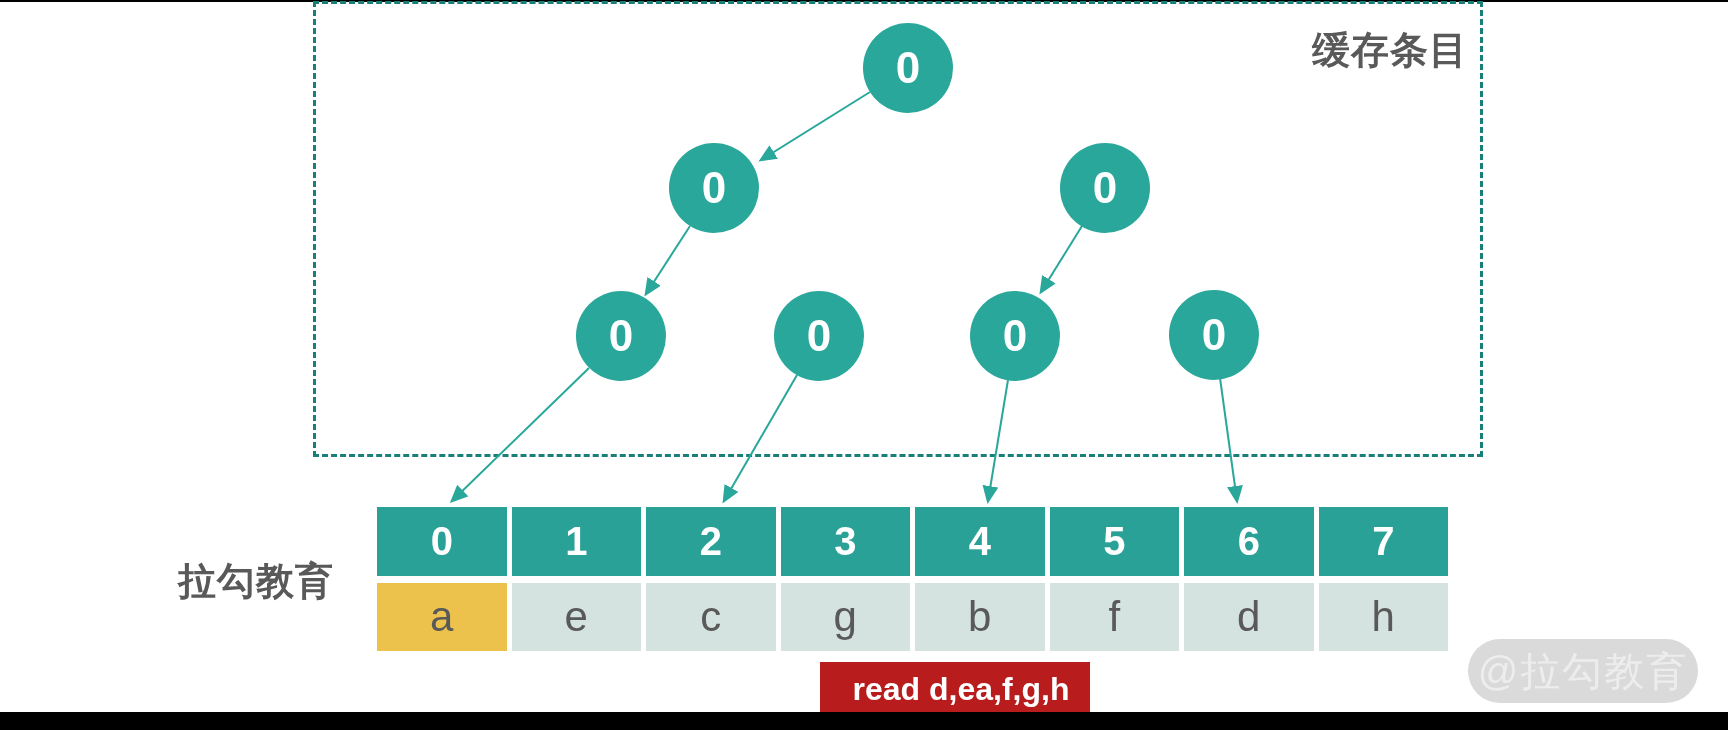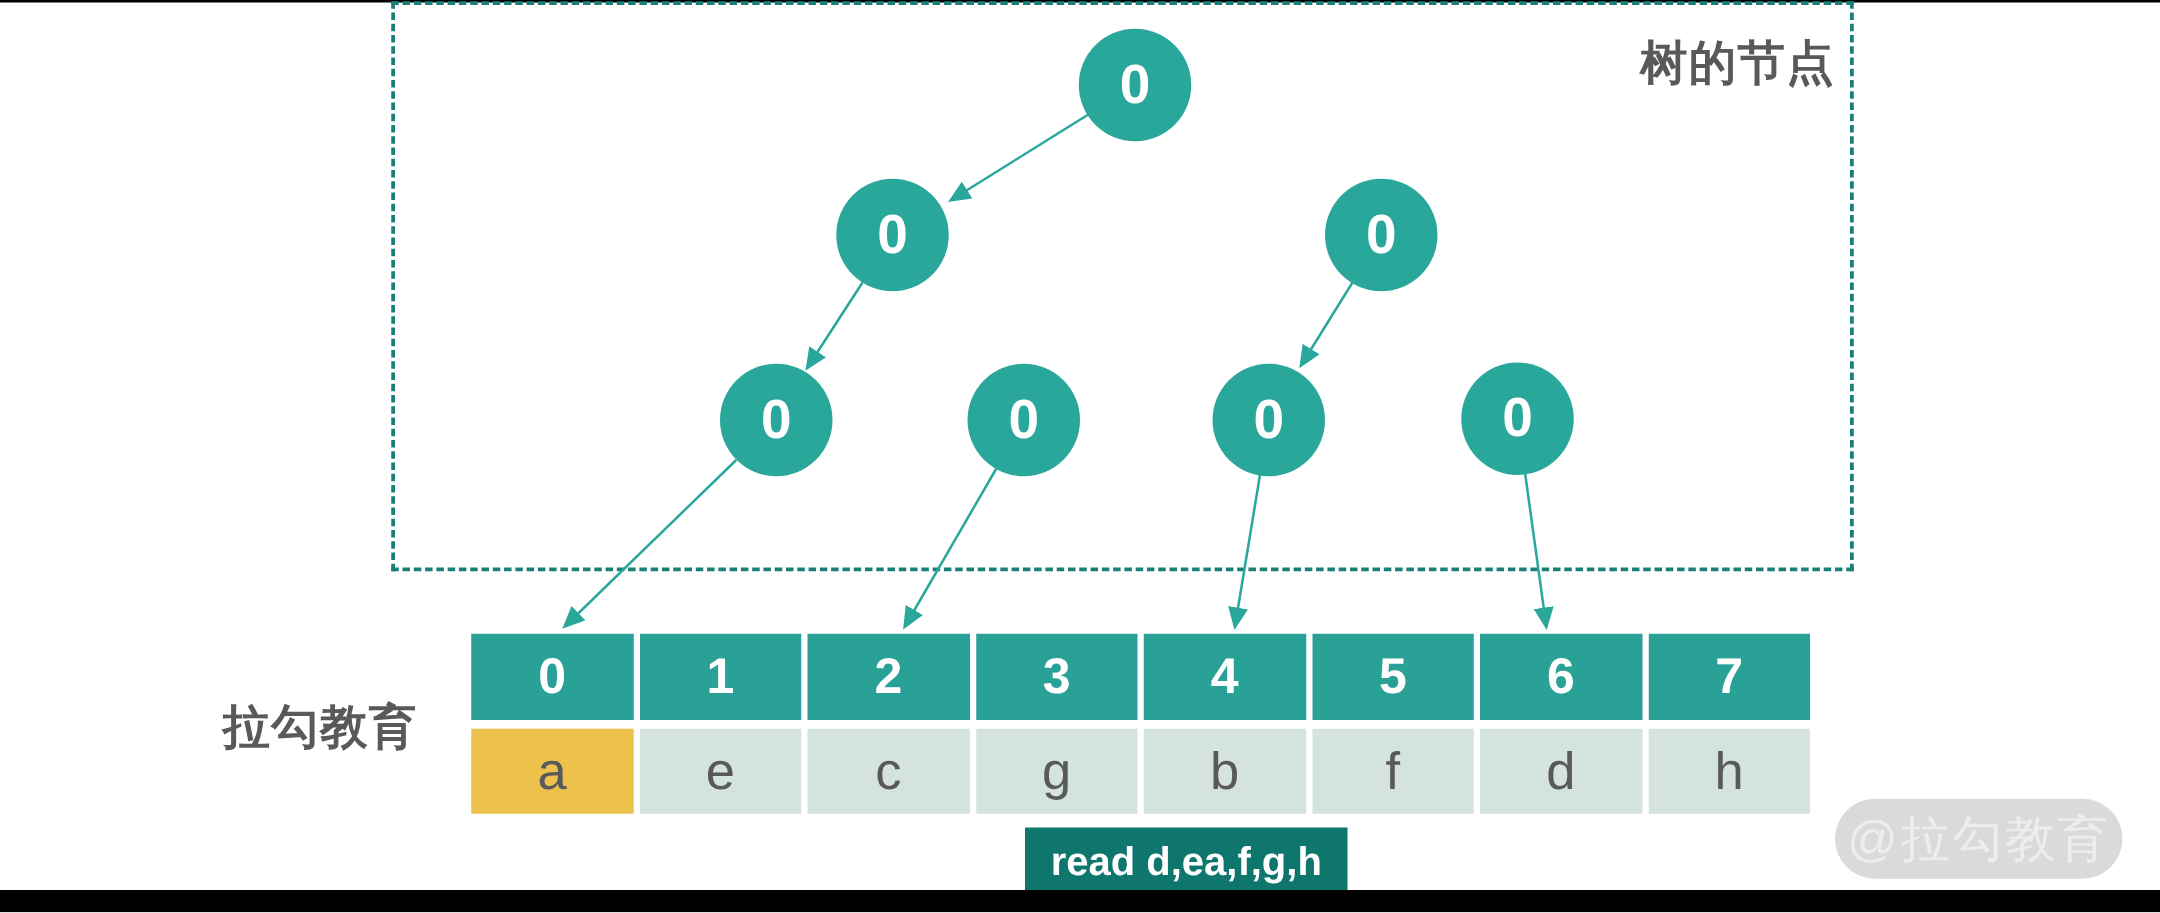--- a/index.html
+++ b/index.html
@@ -32,38 +32,38 @@
   .row-values{top:583px;}
   .cell{
     width:129.5px;box-sizing:border-box;
     display:flex;align-items:center;justify-content:center;
   }
   .cell-header{height:69px;background:#29a197;color:#ffffff;font-size:40px;font-weight:600;}
   .cell-value{height:68px;background:#d4e3df;color:#595959;font-size:42px;font-weight:400;}
   .cell-highlight{background:#ecc24d;}
   .read-box{
     position:absolute;left:820px;top:662px;width:258px;height:55px;
-    background:#0f766e;color:#ffffff;font-size:32px;font-weight:700;
-    display:flex;align-items:center;justify-content:center;
+    background:#b91c1c;color:#ffffff;font-size:32px;font-weight:700;
+    display:flex;align-items:center;justify-content:center;padding-left:12px;
   }
   .watermark{
     position:absolute;left:1468px;top:639px;width:230px;height:64px;
     background:#dadada;border-radius:32px;color:#ededed;font-size:40px;
     display:flex;align-items:center;justify-content:center;letter-spacing:2px;
   }
 </style>
 </head>
 <body>
 
 <div class="stage">
 
   <div class="top-line"></div>
 
   <div class="tree-box"></div>
-  <div class="tree-box-label">树的节点</div>
+  <div class="tree-box-label">缓存条目</div>
 
   <svg class="edges" viewBox="0 0 1728 730" xmlns="http://www.w3.org/2000/svg">
     <defs>
       <marker id="ah" markerWidth="9" markerHeight="8" refX="7.5" refY="4" orient="auto">
         <path d="M0,0 L9,4 L0,8 Z" fill="#2aa79b"></path>
       </marker>
     </defs>
     <line x1="870" y1="92" x2="761" y2="160" stroke="#2aa79b" stroke-width="2" marker-end="url(#ah)"></line>
     <line x1="690" y1="226" x2="646" y2="294" stroke="#2aa79b" stroke-width="2" marker-end="url(#ah)"></line>
     <line x1="1082" y1="226" x2="1041" y2="292" stroke="#2aa79b" stroke-width="2" marker-end="url(#ah)"></line>

